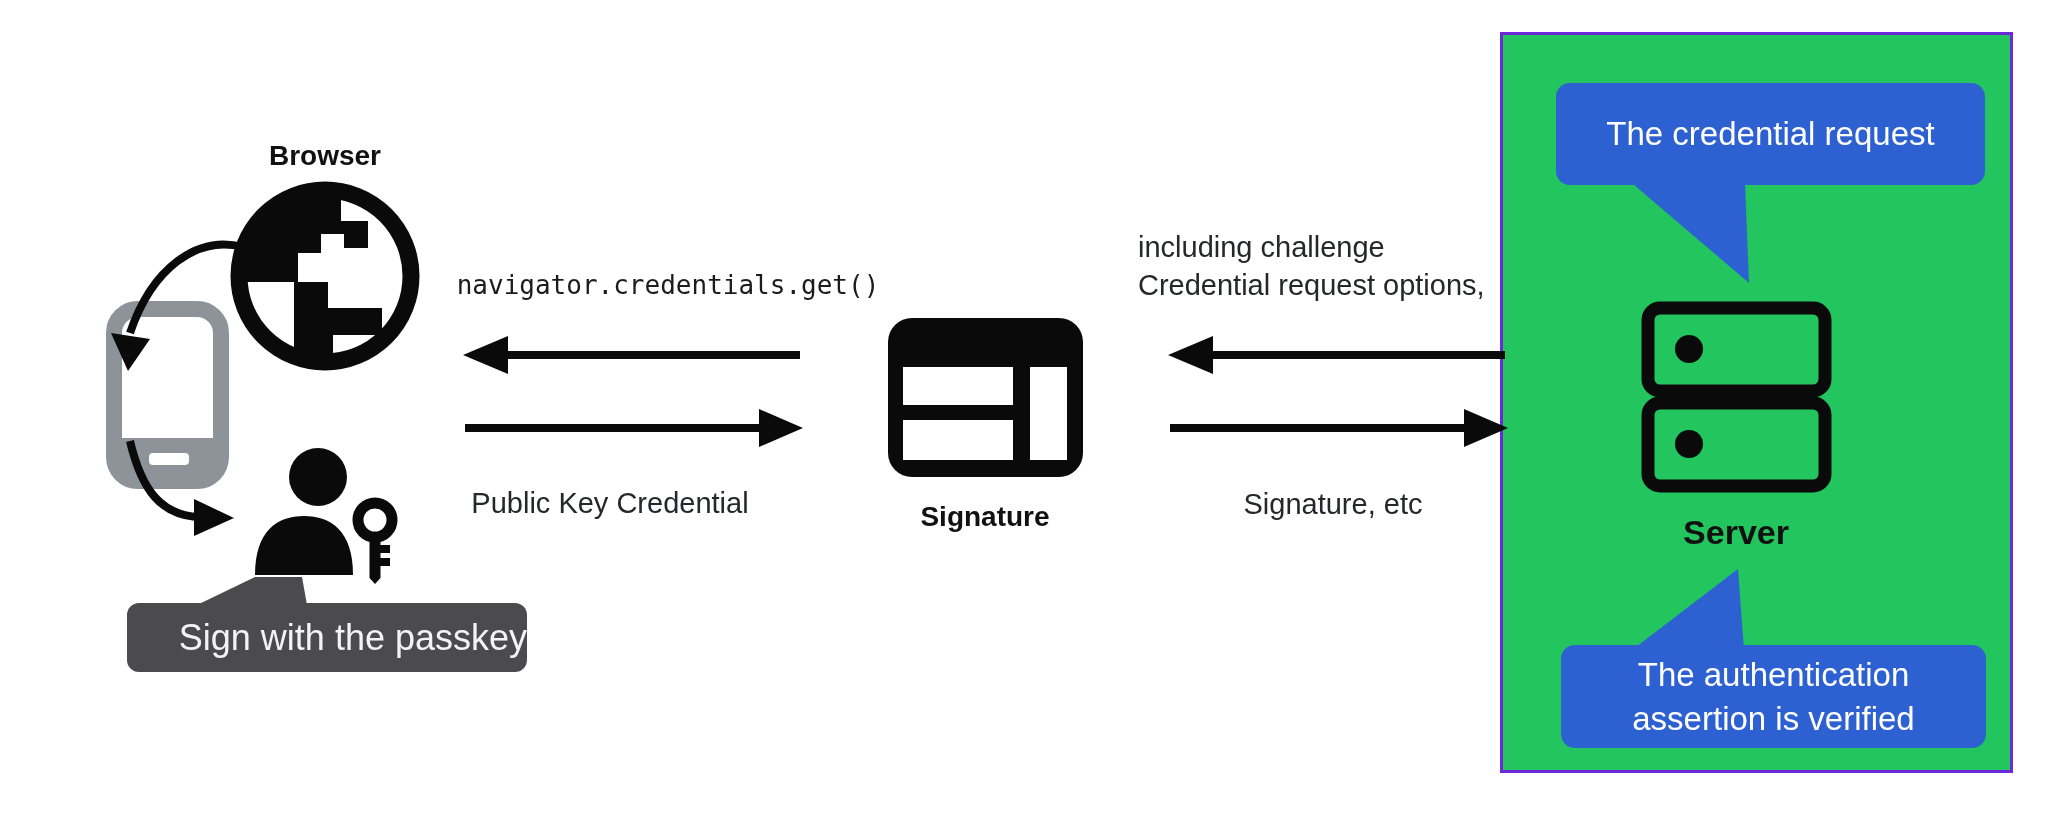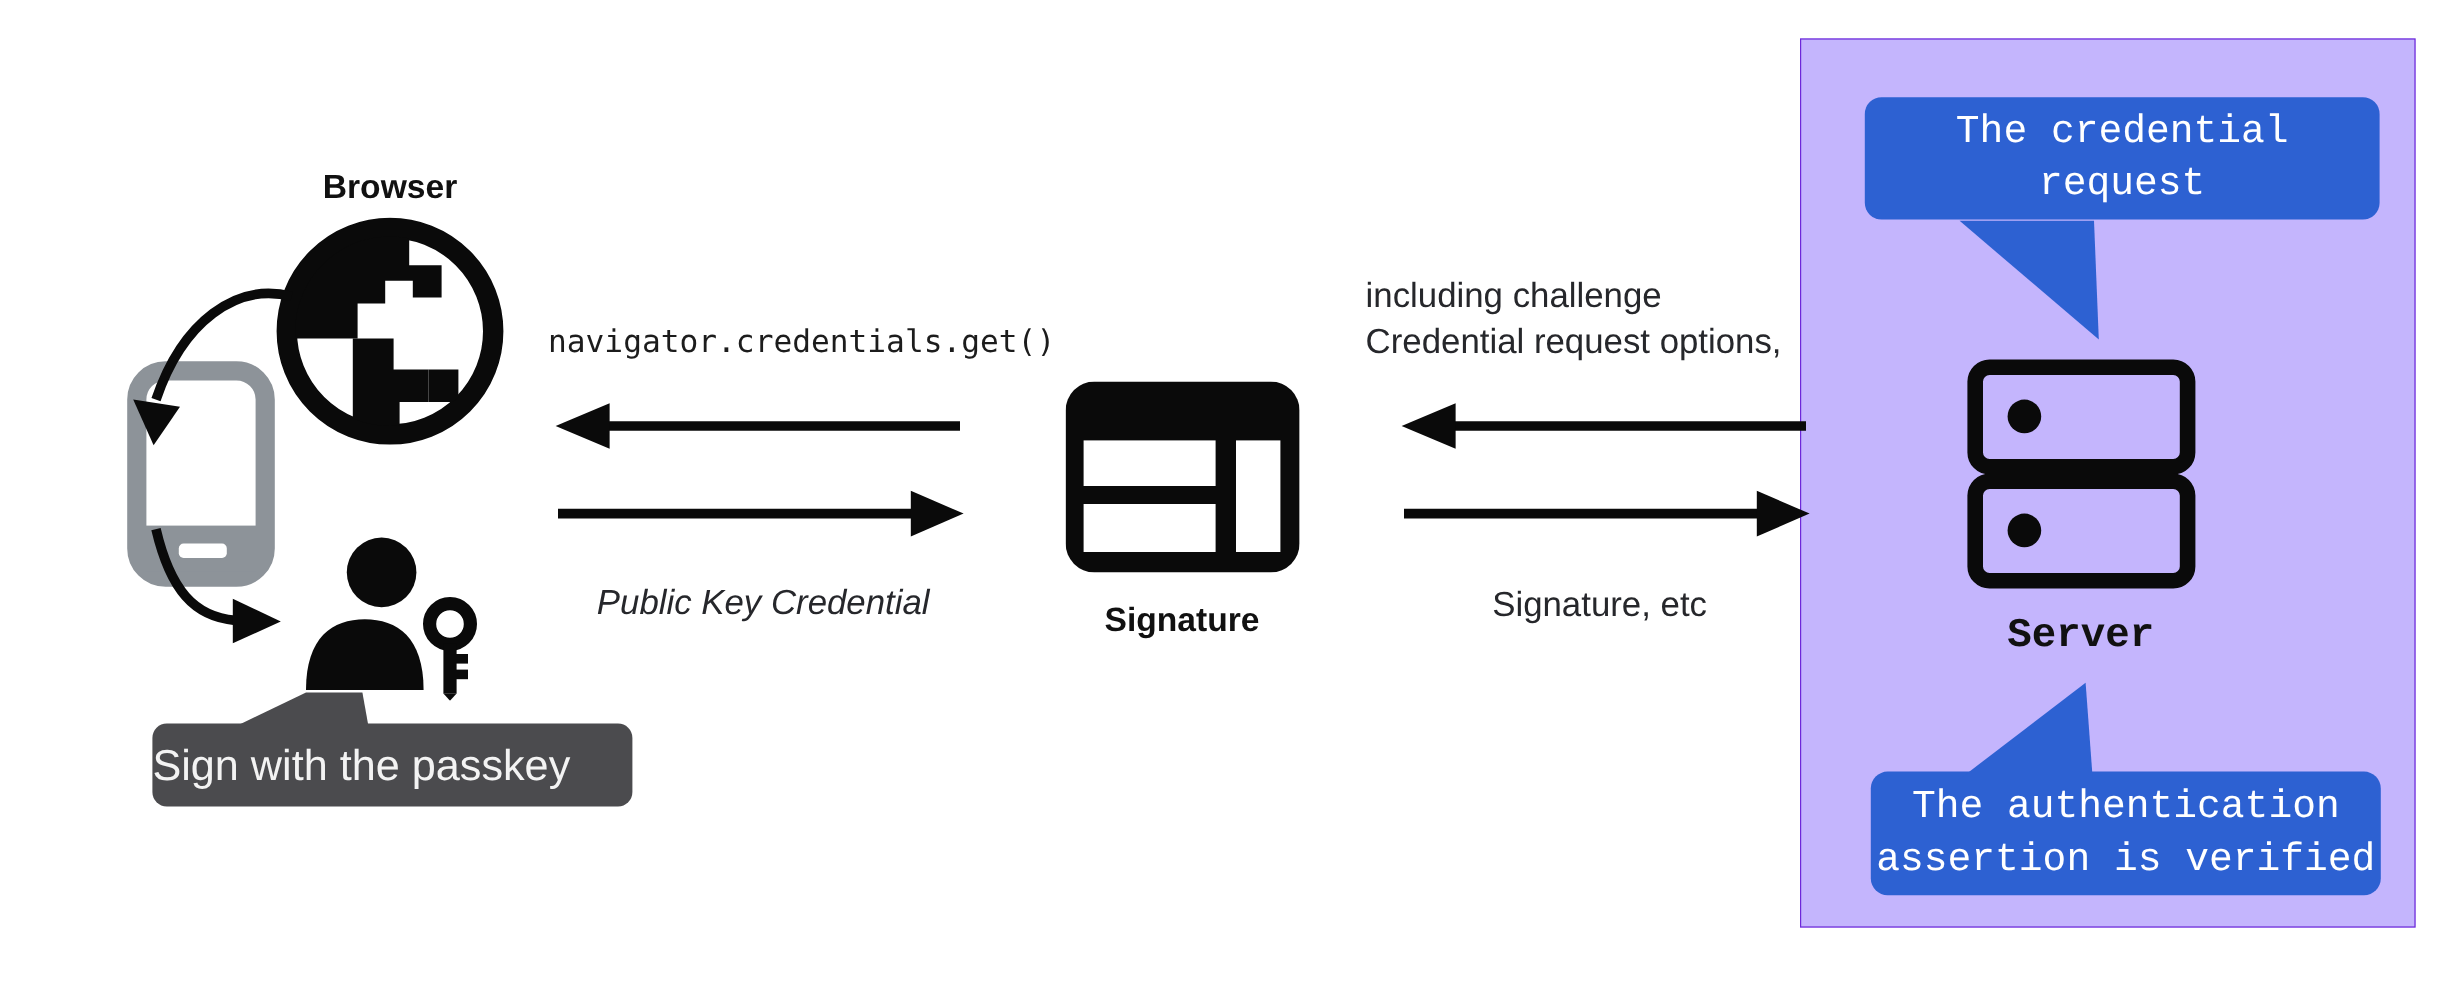--- a/index.html
+++ b/index.html
@@ -7,24 +7,24 @@
     position:relative;width:2046px;height:818px;background:#ffffff;
     font-family:"Liberation Sans",sans-serif;color:#1f2023;overflow:hidden;
   }
   .abs{position:absolute;}
   .bold-label{font-weight:700;font-size:28px;text-align:center;color:#111;}
   .plain-label{font-size:29px;text-align:center;color:#26272b;}
   .code-label{font-family:"DejaVu Sans Mono",monospace;font-size:26px;text-align:center;color:#1c1c1c;}
   .halo{background:#ffffff;padding:1px 4px;}
   .tooltip{
     background:#4b4b4e;color:#f3f3f3;border-radius:12px;
-    font-size:36px;display:flex;align-items:center;justify-content:flex-start;
+    font-size:36px;display:flex;align-items:center;justify-content:flex-end;
   }
   .panel{
-    background:#c4b5fd;border:1px solid #6d28d9;box-sizing:border-box;font-family:Liberation Mono, monospace;
+    background:#22c55e;border:3px solid #6d28d9;box-sizing:border-box;
   }
   .bubble{
     position:absolute;background:#2d61d2;color:#ffffff;border-radius:14px;
     font-size:33px;line-height:44px;text-align:center;
     display:flex;flex-direction:column;justify-content:center;
   }
   .overlay{position:absolute;left:0;top:0;pointer-events:none;}
 </style>
 </head>
 <body>
@@ -63,21 +63,21 @@
     <rect x="128" y="112" width="10" height="8" fill="#0a0a0a"></rect>
     <polygon points="117.5,132 128.5,132 123,138" fill="#0a0a0a"></polygon>
   </svg>
 
   <div class="abs tooltip" style="left:127px;top:603px;width:400px;height:69px;">
     <span>Sign with the passkey</span>
   </div>
 
   <div class="abs code-label" style="left:453px;top:270px;width:430px;">navigator.credentials.get()</div>
 
-  <div class="abs plain-label" style="left:486px;top:487px;width:300px;font-style:italic;">Public Key Credential</div>
+  <div class="abs plain-label" style="left:460px;top:487px;width:300px;">Public Key Credential</div>
 
   <svg class="abs" style="left:888px;top:318px;" width="195" height="159" viewBox="0 0 195 159">
     <rect x="0" y="0" width="195" height="159" rx="24" fill="#0a0a0a"></rect>
     <rect x="15" y="49" width="110" height="38" fill="#ffffff"></rect>
     <rect x="15" y="102" width="110" height="40" fill="#ffffff"></rect>
     <rect x="142" y="49" width="37" height="93" fill="#ffffff"></rect>
   </svg>
 
   <div class="abs bold-label" style="left:885px;top:501px;width:200px;">Signature</div>
 

